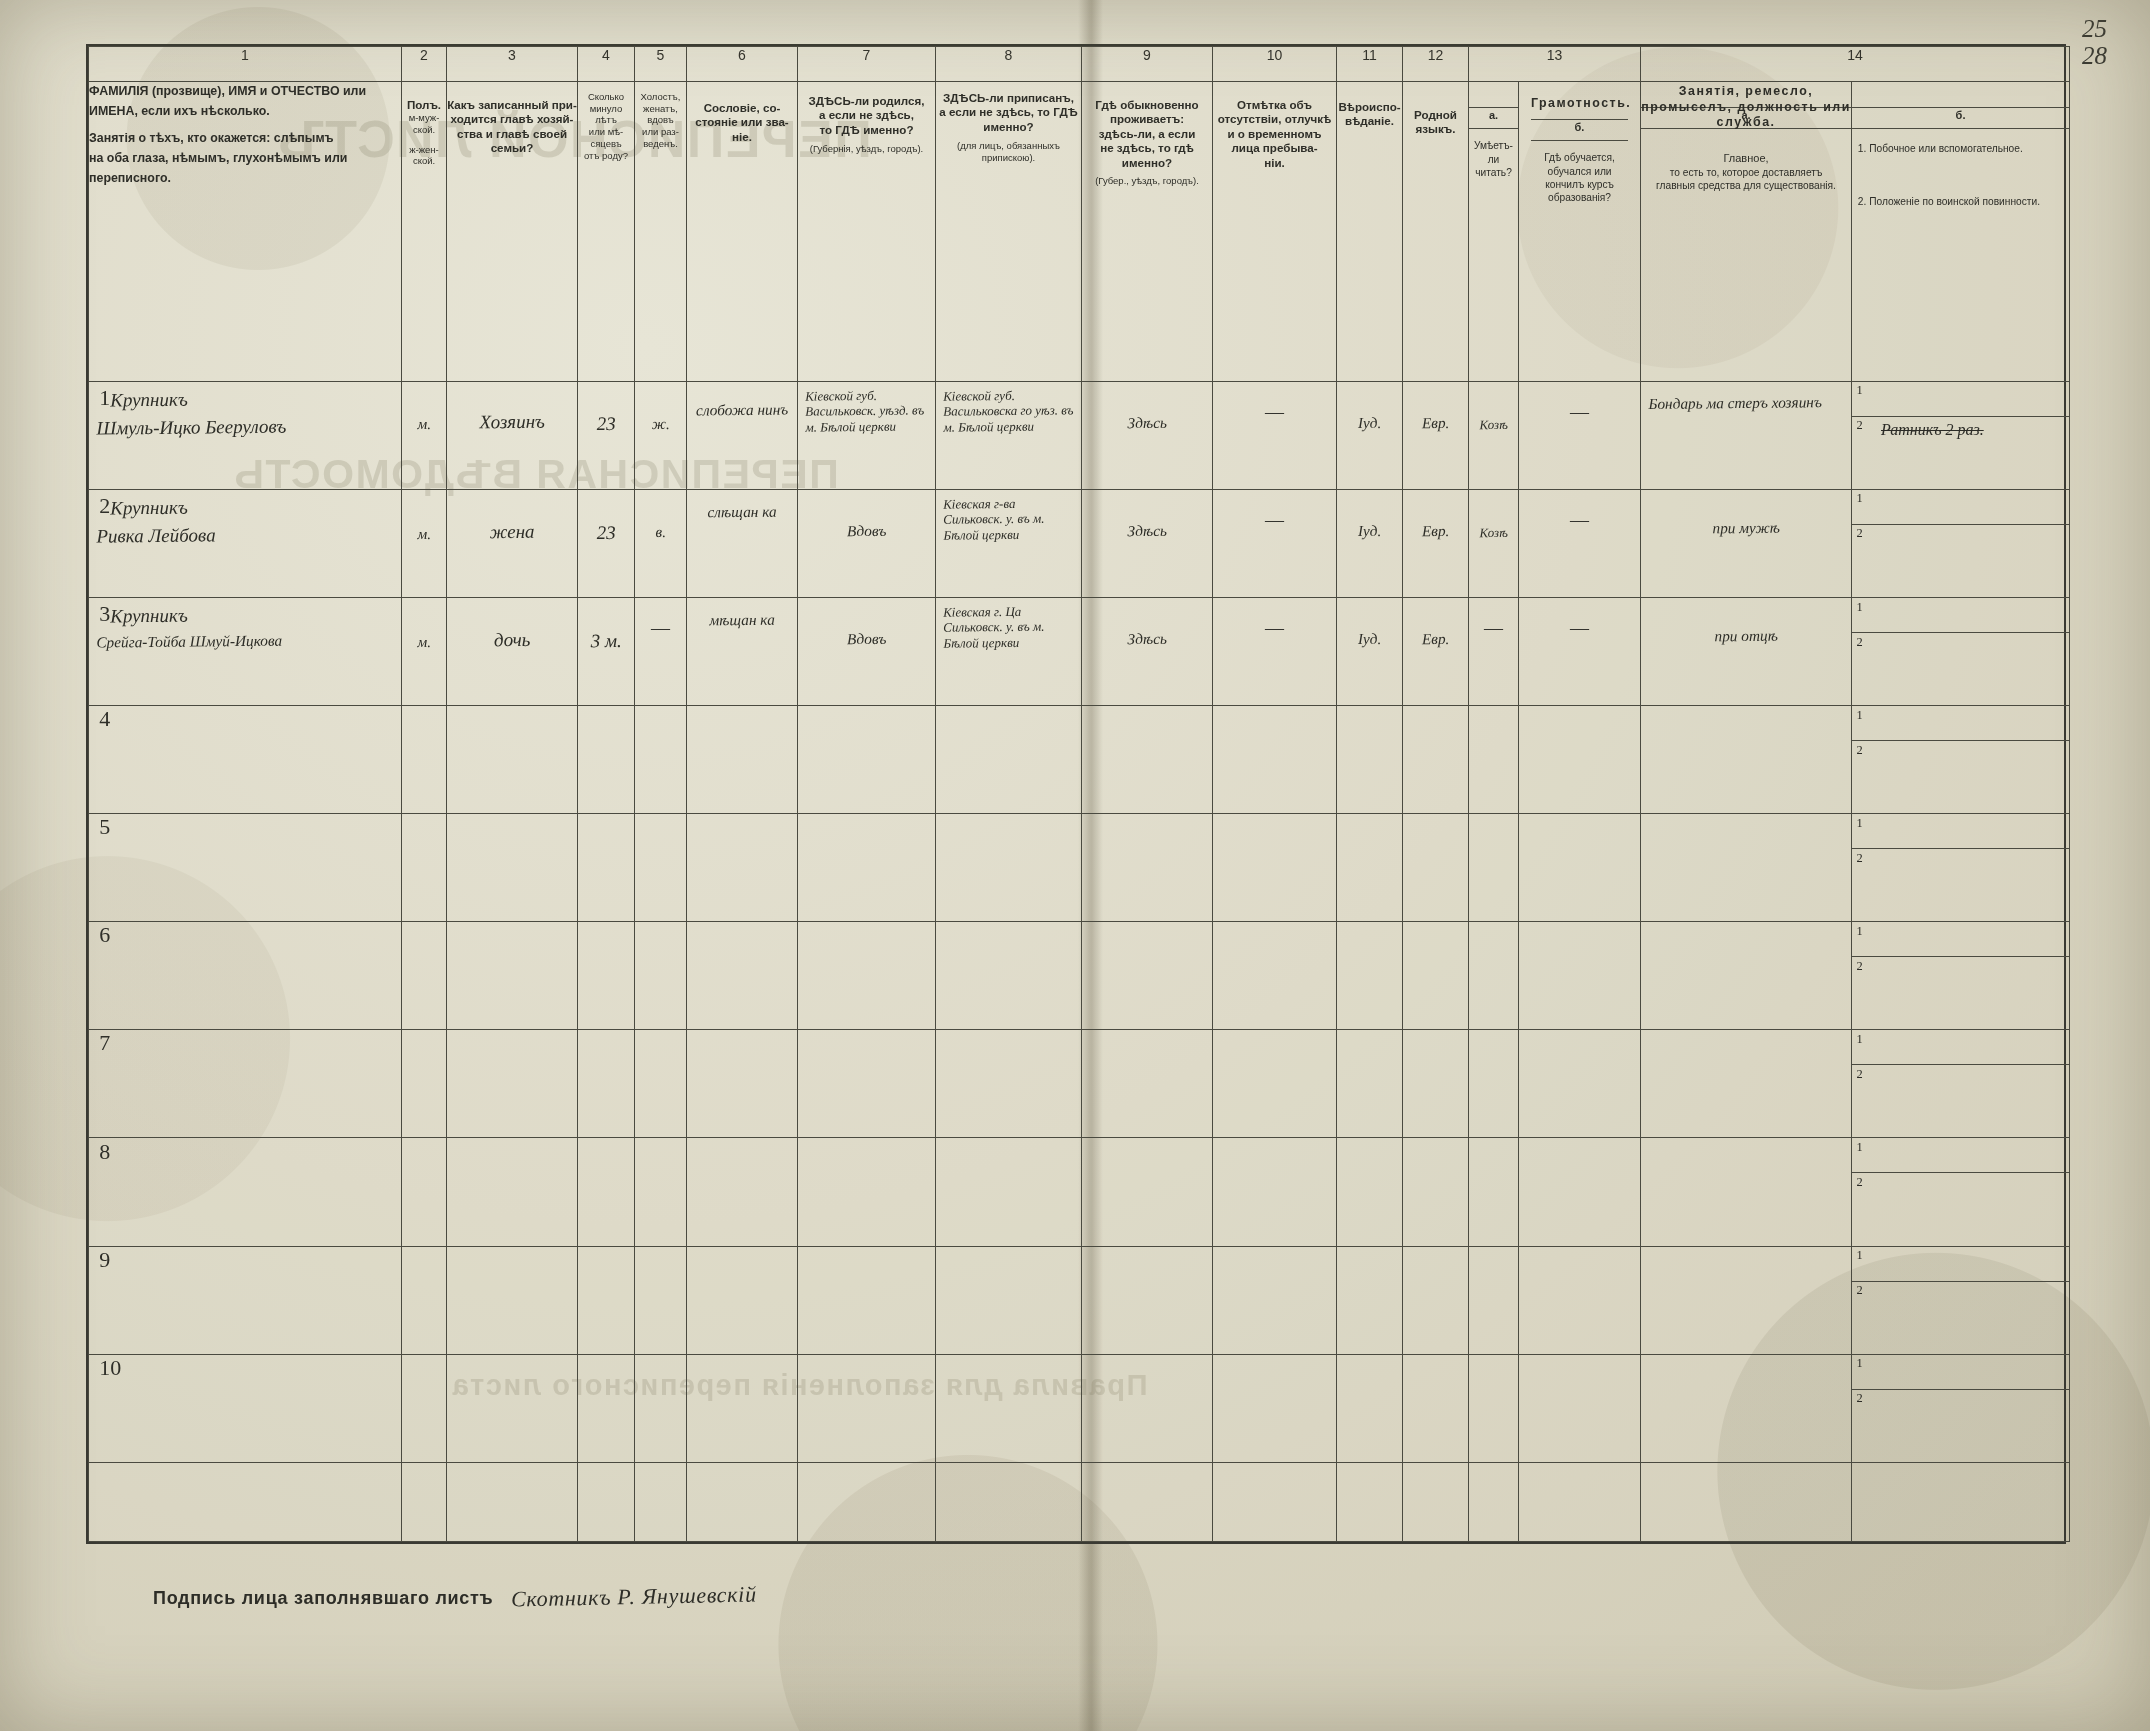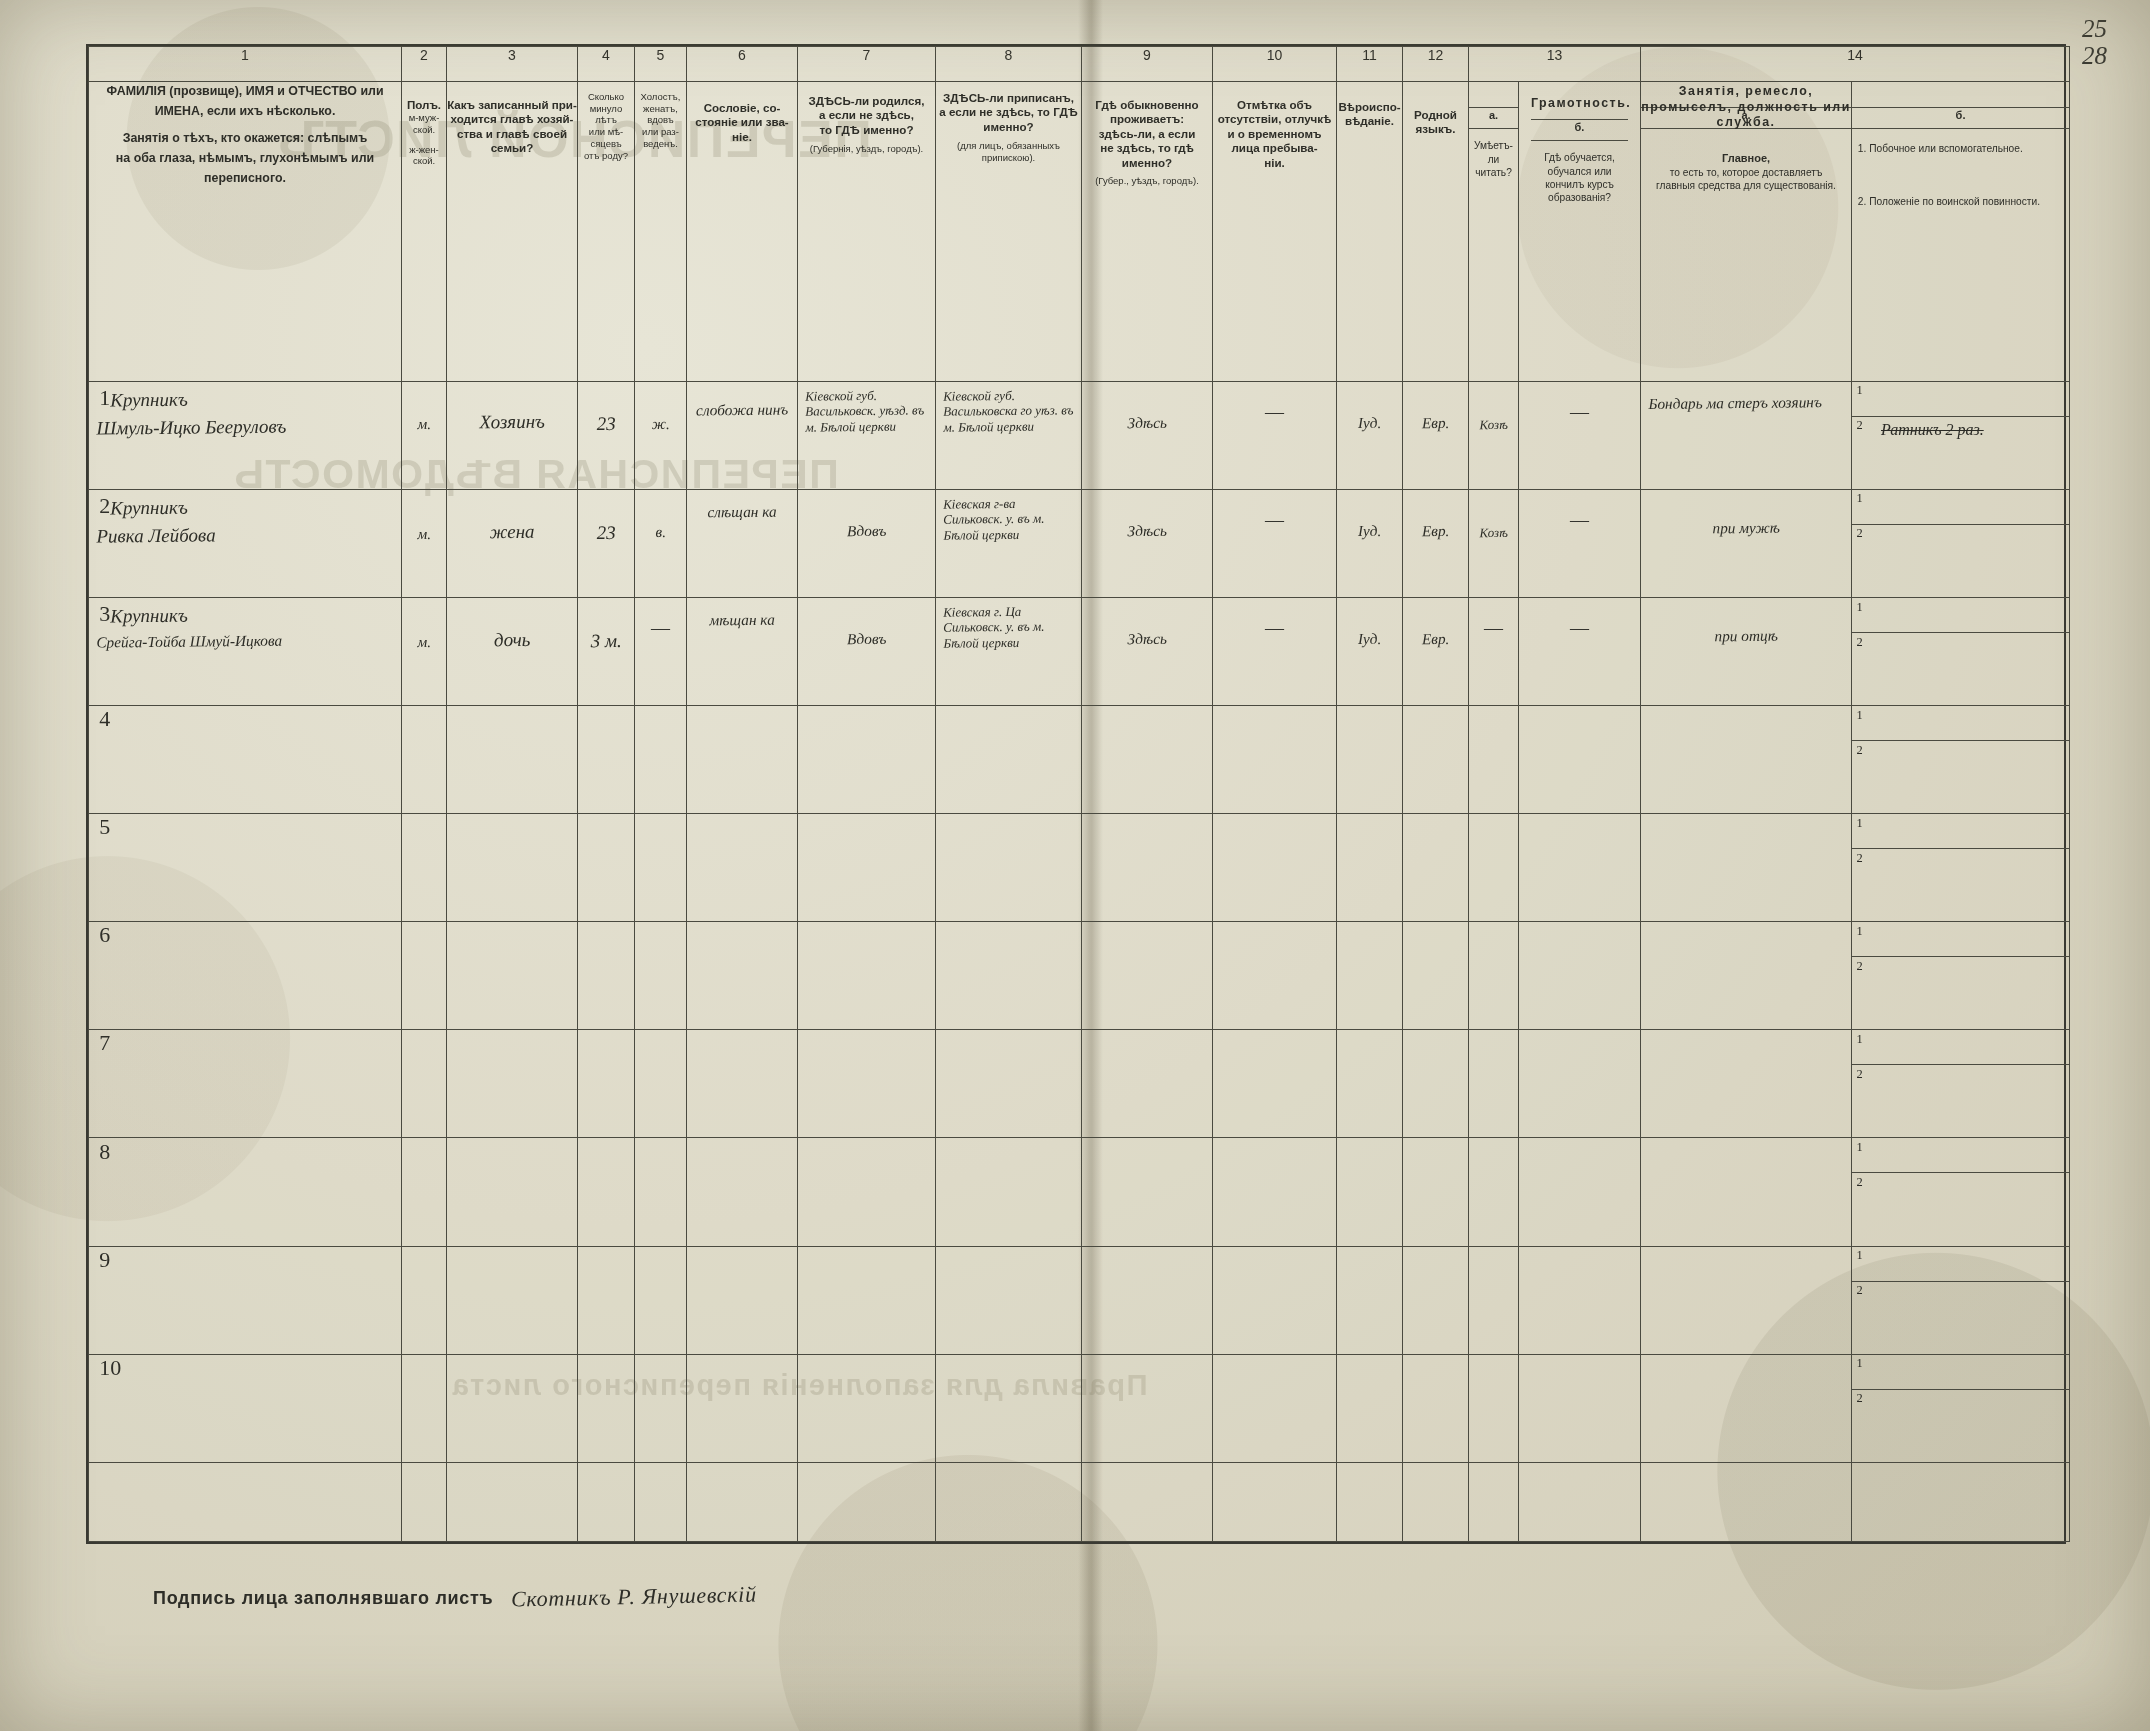--- a/index.html
+++ b/index.html
@@ -90,21 +90,21 @@
     text-align: center;
     padding: 4.4px 2.9px;
     font-weight: bold;
     color: #2e2e28;
     height: 172px;
   }
   .hdr .tiny  { font-weight: normal; font-size: 9.5px; }
   .hdr-c1 {
     font-size: 12.4px;
     line-height: 1.6;
-    text-align: center;
+    text-align: left;
     padding: 7.3px 10.2px;
   }
   .hdr-c1 .l { display:block; }
   .grp {
     text-align: center;
     font-size: 12.4px;
     font-weight: bold;
     letter-spacing: 1.5px;
     height: 20.4px;
     padding: 2.2px 0;
@@ -115,21 +115,21 @@
     font-weight: bold;
     height: 17.5px;
     padding: 1.5px 0;
   }
   .hdr2 {
     font-size: 10.2px;
     line-height: 1.3;
     padding: 2.9px 2.2px;
     font-weight: normal;
   }
-  .hdr2 b { font-weight: bold; font-size: 11px; margin-top: 12px; }
+  .hdr2 b { font-weight: normal; font-size: 11px; margin-top: 12px; }
 
   
   tr.datarow td { height: 70px; }
   .rownum {
     font-family: "Liberation Serif", serif;
     font-size: 22px;
     padding: 2.9px 0 0 10.2px;
     color: #2f2f29;
   }
   .hand {

